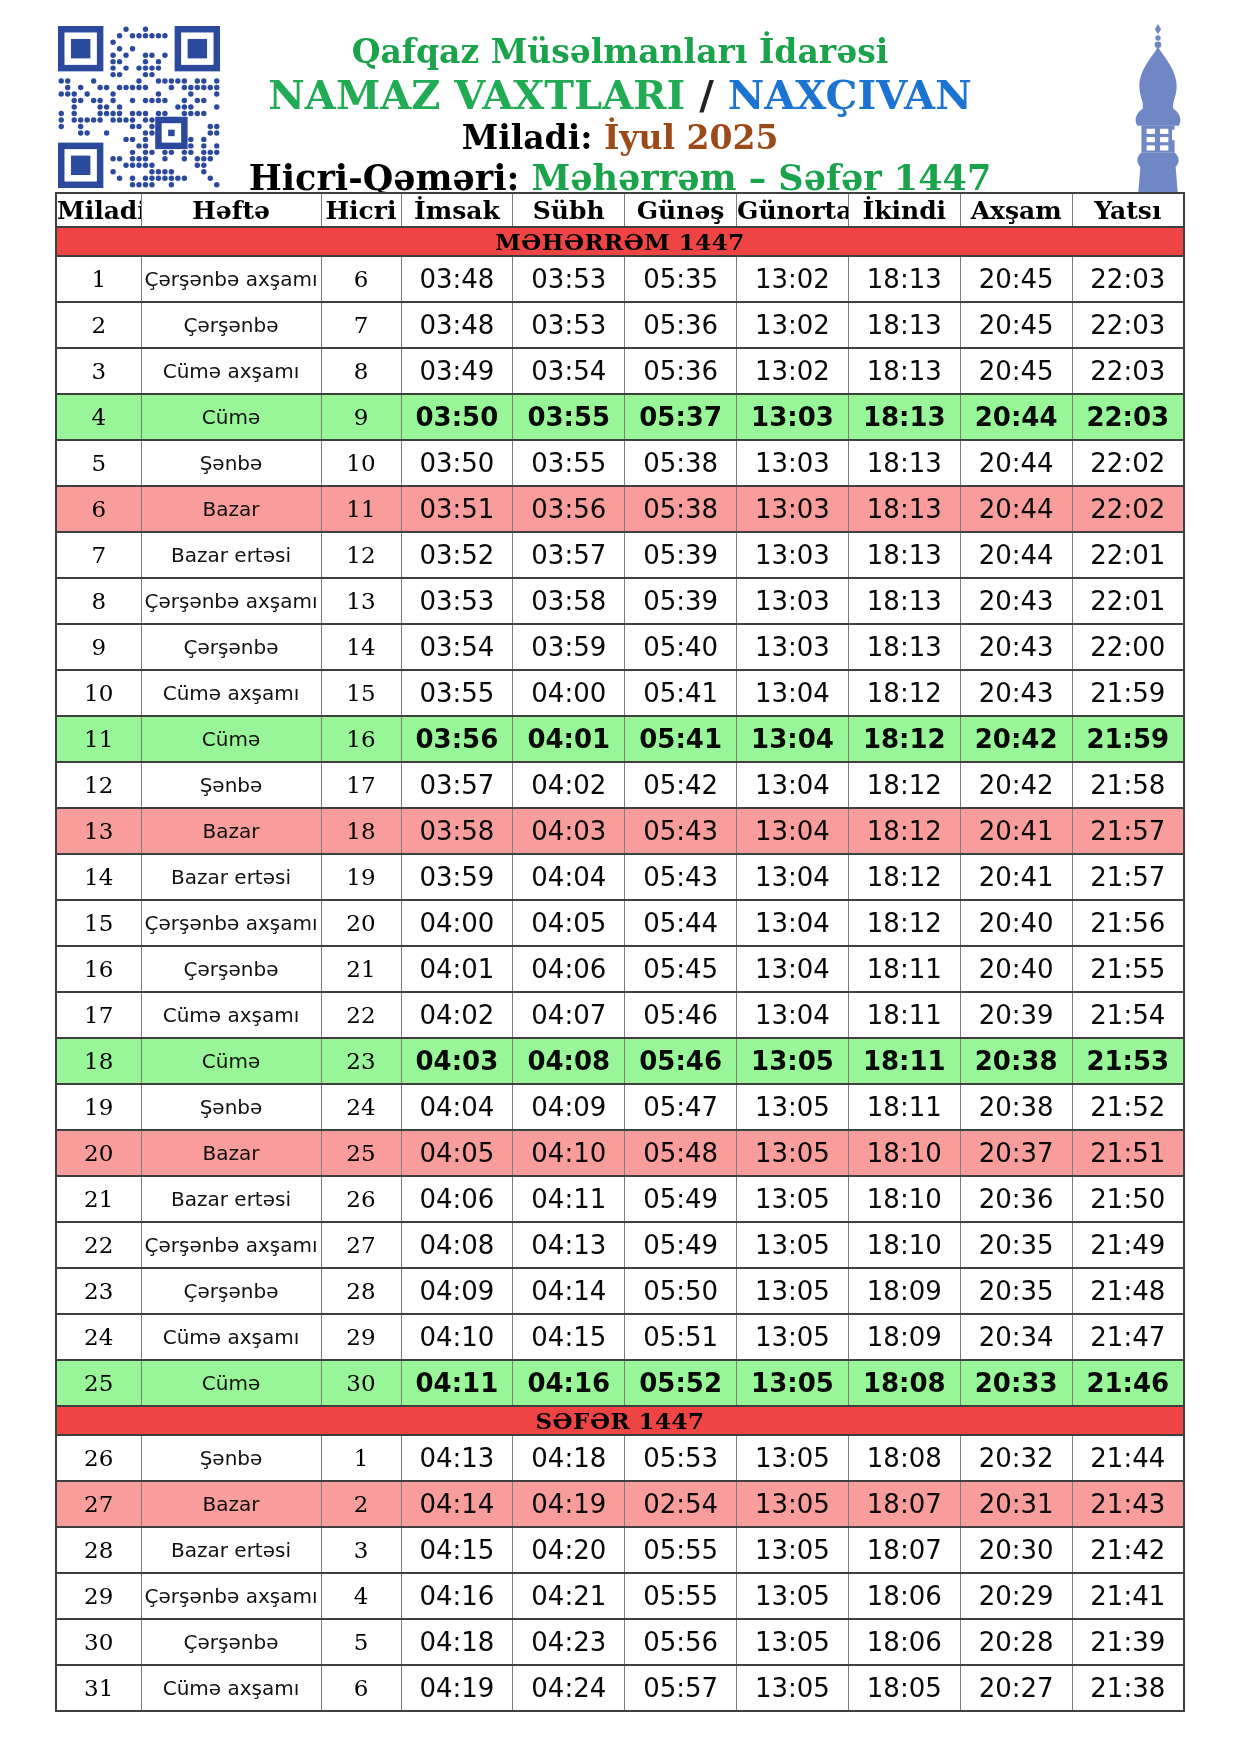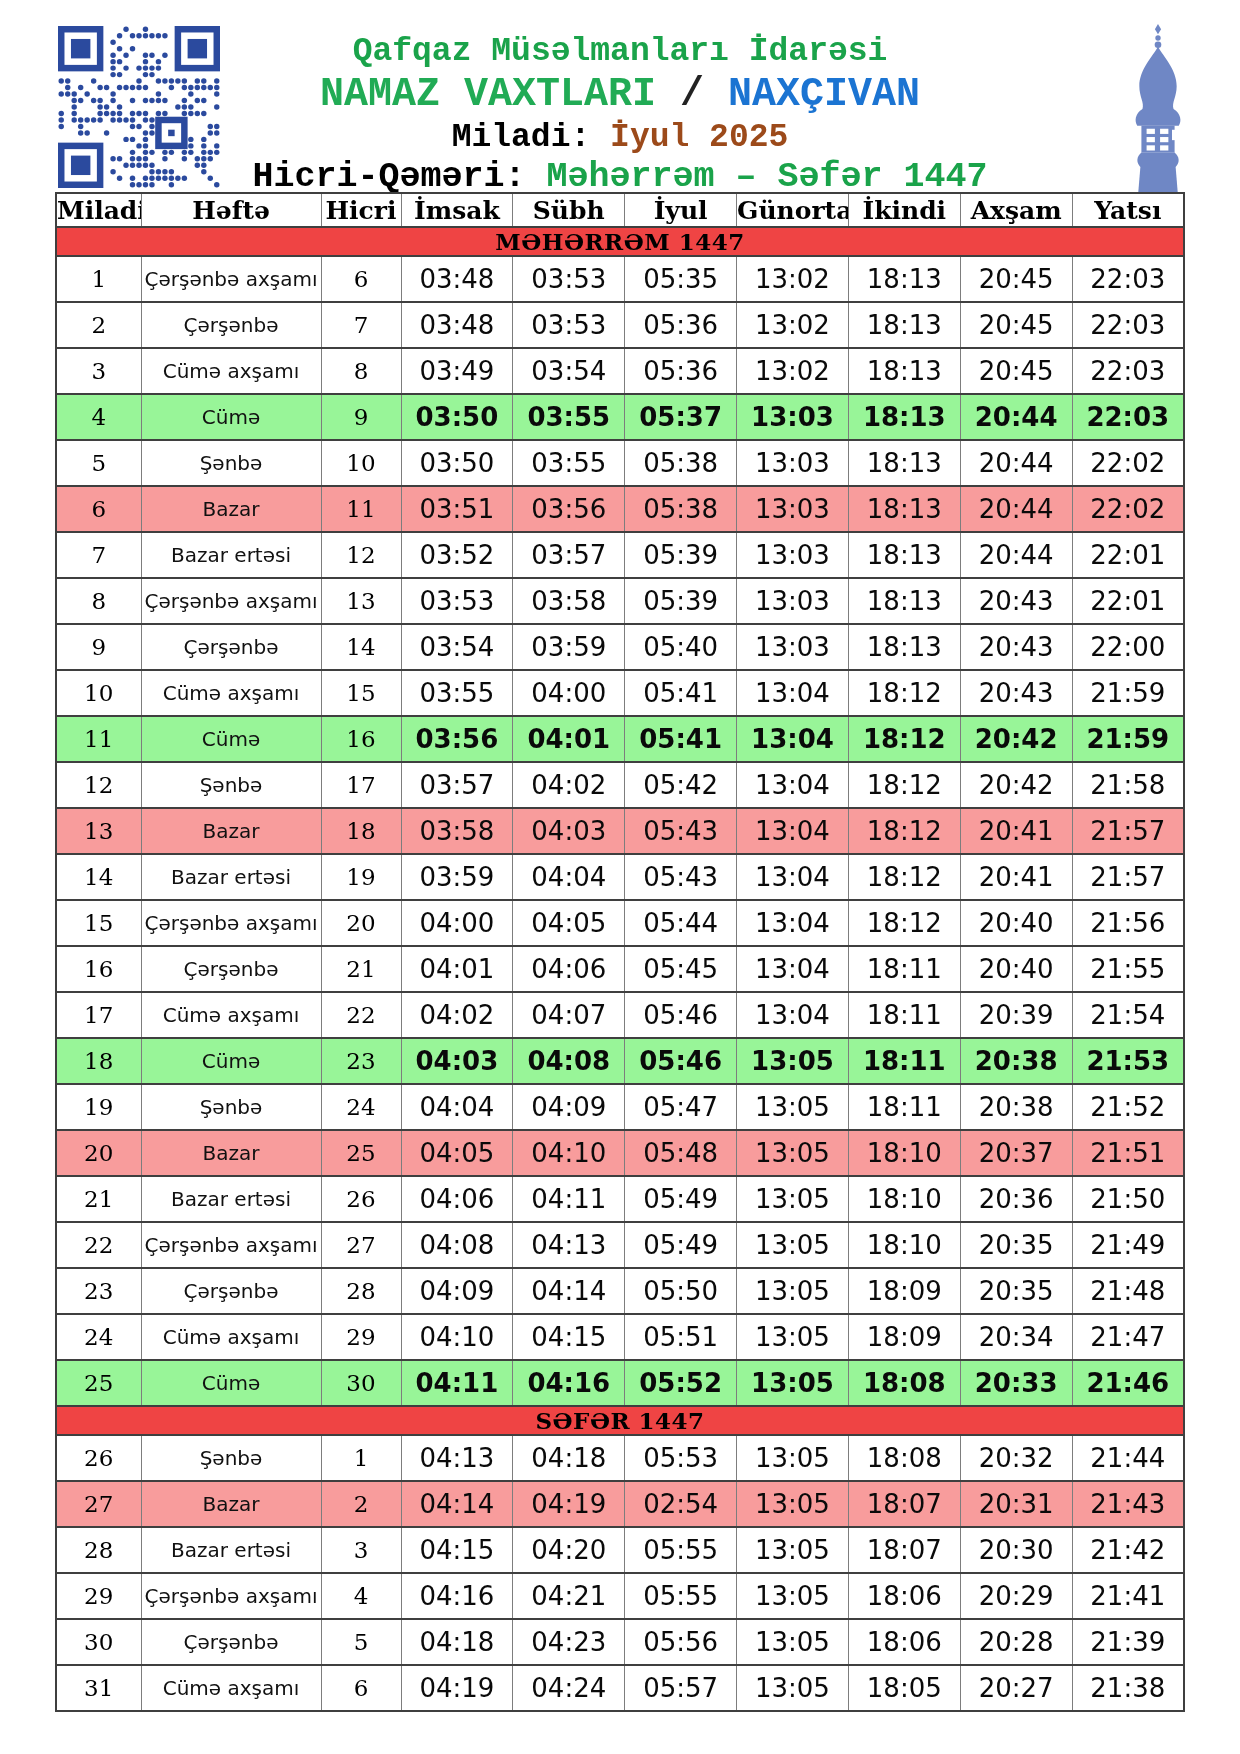--- a/index.html
+++ b/index.html
@@ -3,21 +3,21 @@
 <meta charset="utf-8">
 <style>
   html,body{margin:0;padding:0;}
   body{
     width:1240px;height:1754px;position:relative;background:#ffffff;
     font-family:"DejaVu Serif", serif;color:#000;
   }
   
   .qr-wrap{position:absolute;left:58px;top:26px;width:162px;height:162px;}
   .minaret-wrap{position:absolute;left:1130px;top:24px;width:56px;height:168px;}
-  .titles{position:absolute;left:230px;top:34px;width:780px;text-align:center;line-height:1.12;font-family:Liberation Mono, monospace;}
+  .titles{position:absolute;left:230px;top:34px;width:780px;text-align:center;line-height:1.12;}
   .t-org{font-size:33px;font-weight:bold;color:#1aa34a;}
   .t-main{font-size:40px;font-weight:bold;margin-top:2px;}
   .t-main .green{color:#21ab55;}
   .t-main .sep{color:#222;}
   .t-main .blue{color:#1b74d2;}
   .t-miladi{font-size:33px;font-weight:bold;margin-top:2px;}
   .t-miladi .brown{color:#9c4a1a;}
   .t-hicri{font-size:35px;font-weight:bold;margin-top:1px;}
   .t-hicri .green{color:#1aa34a;margin-top:39px;}
   
@@ -305,21 +305,21 @@
       <col>
       <col>
   </colgroup>
   <thead>
     <tr>
       <th>Miladi</th>
       <th>Həftə</th>
       <th>Hicri</th>
       <th>İmsak</th>
       <th>Sübh</th>
-      <th>İyul</th>
+      <th>Günəş</th>
       <th>Günorta</th>
       <th>İkindi</th>
       <th>Axşam</th>
       <th>Yatsı</th>
     </tr>
   </thead>
   <tbody>
       <tr class="section-row">
         <td colspan="10">MƏHƏRRƏM 1447</td>
       </tr>

